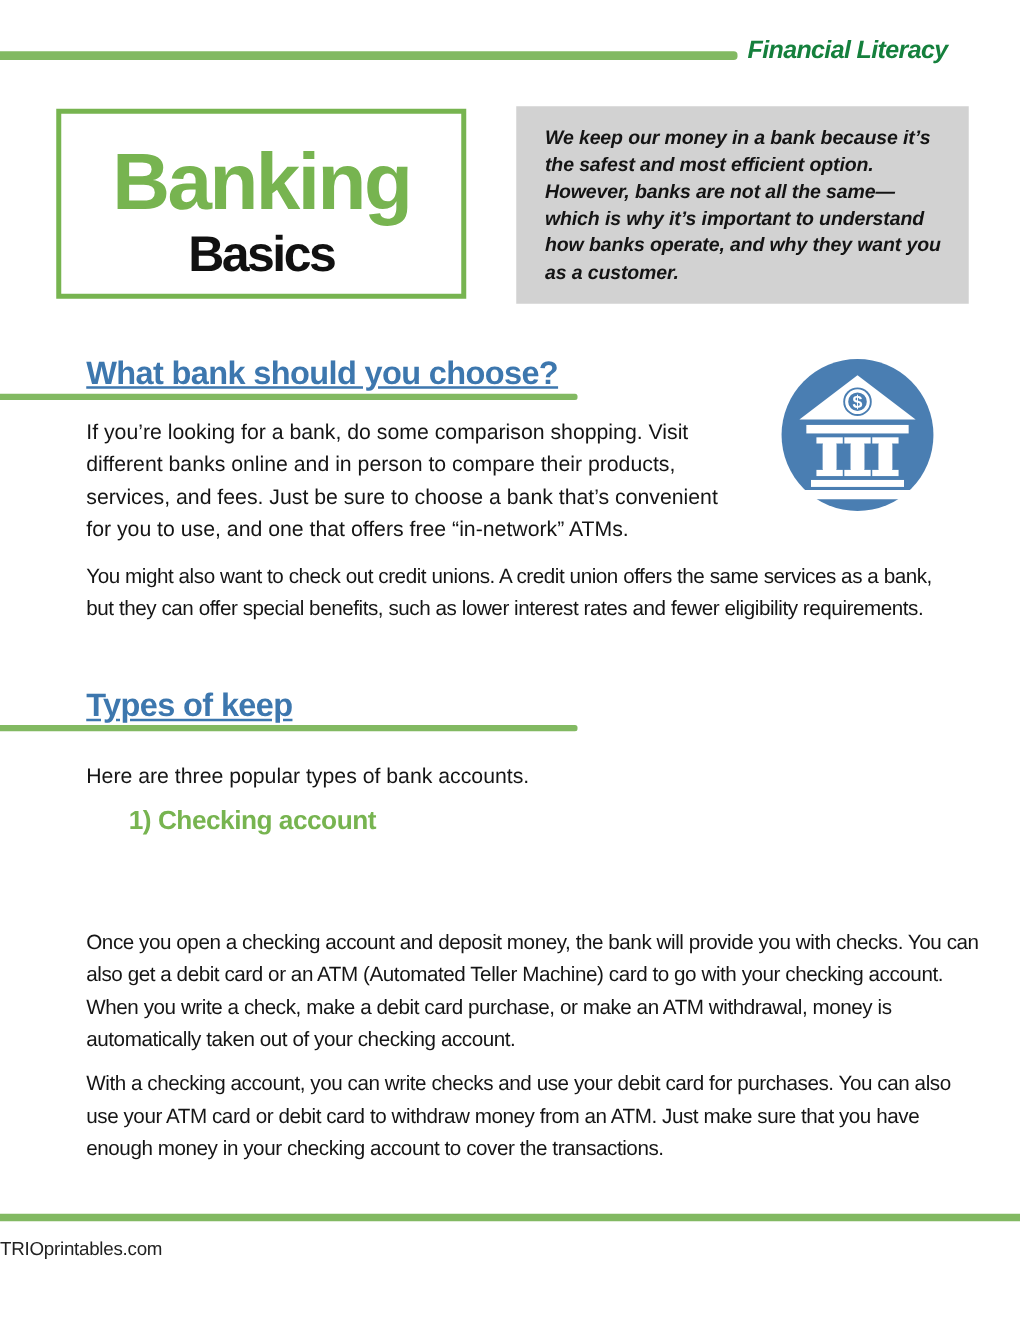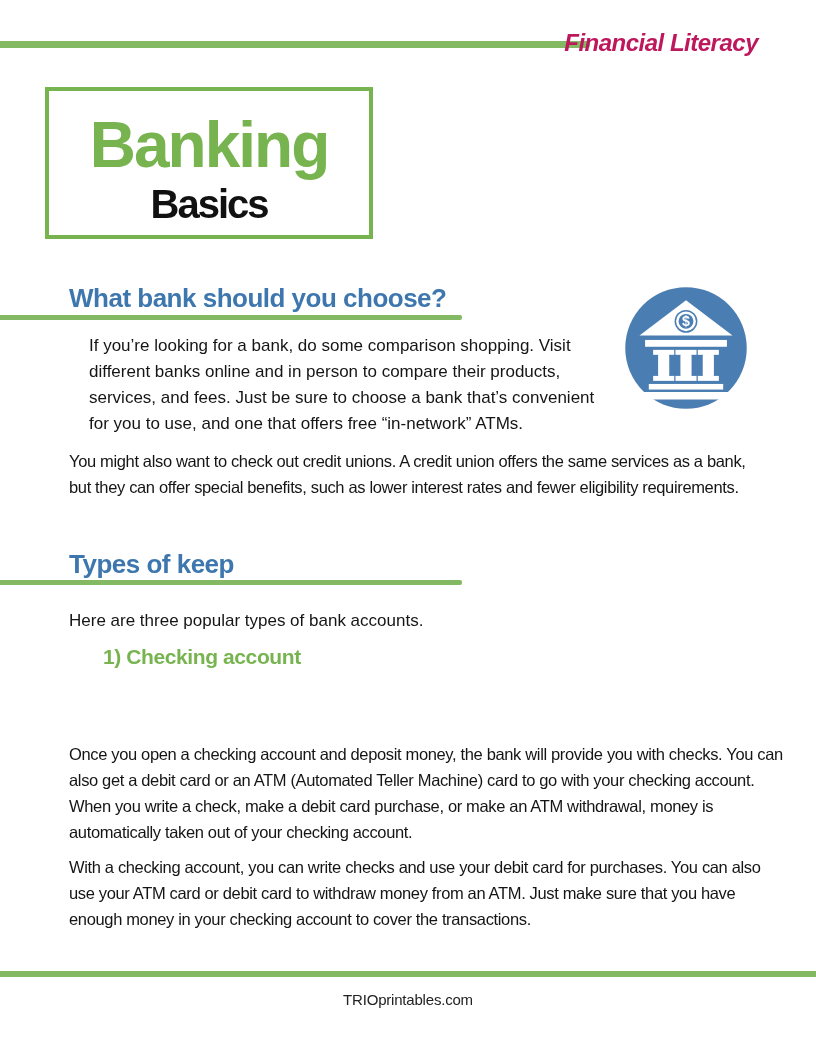--- a/index.html
+++ b/index.html
@@ -10,63 +10,66 @@
     --quote-bg:#d2d2d2;
     --ink:#1a1a1a;
   }
   *{margin:0;padding:0;box-sizing:border-box;}
   html,body{background:#fff;}
   body{font-family:"Liberation Sans", sans-serif;color:var(--ink);}
   .page{position:relative;width:816px;height:1056px;background:#ffffff;overflow:hidden;}
 
   
   .top-rule{position:absolute;left:0;top:41px;width:590px;height:7px;background:var(--green-line);border-radius:0 3px 3px 0;}
-  .category-label{position:absolute;top:29px;right:58px;font-size:24px;font-weight:700;font-style:italic;letter-spacing:-0.5px;color:#be185d;}
+  .category-label{position:absolute;top:29px;right:58px;font-size:20px;font-weight:700;font-style:italic;letter-spacing:-0.5px;color:#15803d;}
 
   
   .title-box{position:absolute;left:45px;top:87px;width:328px;height:152px;border:4px solid var(--green-text);
              display:flex;flex-direction:column;align-items:center;justify-content:center;padding-top:20px;}
   .title-word1{font-size:64px;font-weight:700;letter-spacing:-2px;color:var(--green-text);line-height:62px;}
   .title-word2{font-size:40px;font-weight:700;letter-spacing:-2px;color:#111;line-height:56px;}
 
   
   .quote-box{position:absolute;left:413px;top:85px;width:362px;height:158px;background:var(--quote-bg);
              padding:15px 21px 0 23px;}
   .quote-text{font-size:15.6px;line-height:21.5px;font-weight:700;font-style:italic;color:#141414;letter-spacing:-0.1px;}
 
   
-  .section-heading{position:absolute;left:69px;font-size:26px;font-weight:700;letter-spacing:-0.5px;color:var(--blue-heading);}
+  .section-heading{position:absolute;left:69px;font-size:26px;font-weight:700;letter-spacing:-0.5px;color:var(--blue-heading);text-decoration:underline;}
   .heading-rule{position:absolute;left:0;width:462px;height:5px;background:var(--green-line);border-radius:0 2px 2px 0;}
 
   
   .para{position:absolute;left:69px;font-size:17px;line-height:26px;color:#151515;}
   .cond{font-size:16.5px;letter-spacing:-0.35px;}
 
   .sub-heading{position:absolute;left:69px;font-size:21px;font-weight:700;letter-spacing:-0.4px;color:var(--green-text);}
 
   
   .bank-icon-wrap{position:absolute;left:624px;top:286px;width:124px;height:124px;}
 
   
   .footer-rule{position:absolute;left:0;top:971px;width:816px;height:6px;background:var(--green-line);}
-  .footer-text{position:absolute;left:0;top:991px;width:816px;text-align:center;font-size:15px;letter-spacing:-0.2px;color:#222;}
+  .footer-text{position:absolute;left:0;top:991px;width:816px;font-size:15px;letter-spacing:-0.2px;color:#222;}
 </style>
 </head>
 <body>
 
 <div class="page">
 
   <div class="top-rule"></div>
   <div class="category-label">Financial Literacy</div>
 
   <div class="title-box">
     <div class="title-word1">Banking</div>
     <div class="title-word2">Basics</div>
   </div>
 
+  <div class="quote-box">
+    <div class="quote-text">We keep our money in a bank because it’s the safest and most efficient option. However, banks are not all the same—which is why it’s important to understand how banks operate, and why they want you as a customer.</div>
+  </div>
 
   <h2 class="section-heading" style="top:283px;">What bank should you choose?</h2>
   <div class="heading-rule" style="top:315px;"></div>
 
   <div class="bank-icon-wrap">
     <svg width="124" height="124" viewBox="0 0 100 100" aria-hidden="true">
       <circle cx="50" cy="50" r="49" fill="#4a7eb2"></circle>
       <polygon points="50,11.5 12.5,40 87.5,40" fill="#ffffff"></polygon>
       <circle cx="50" cy="28.5" r="9.2" fill="#4a7eb2"></circle>
       <circle cx="50" cy="28.5" r="7" fill="none" stroke="#ffffff" stroke-width="2"></circle>
@@ -82,21 +85,21 @@
         <rect x="41.5" y="72.5" width="17" height="4"></rect>
         <rect x="59.5" y="51.5" width="17" height="4"></rect>
         <rect x="63.5" y="54" width="9" height="20" rx="2.5"></rect>
         <rect x="59.5" y="72.5" width="17" height="4"></rect>
       </g>
       <rect x="20" y="79" width="60" height="4.5" fill="#ffffff"></rect>
       <rect x="14" y="85.5" width="72" height="6" rx="1" fill="#ffffff"></rect>
     </svg>
   </div>
 
-  <p class="para" style="top:333px;width:522px;margin-left:20px;">If you’re looking for a bank, do some comparison shopping. Visit different banks online and in person to compare their products, services, and fees. Just be sure to choose a bank that’s convenient for you to use, and one that offers free “in-network” ATMs.</p>
+  <p class="para" style="top:333px;width:522px;">If you’re looking for a bank, do some comparison shopping. Visit different banks online and in person to compare their products, services, and fees. Just be sure to choose a bank that’s convenient for you to use, and one that offers free “in-network” ATMs.</p>
   <p class="para cond" style="top:448px;width:692px;">You might also want to check out credit unions. A credit union offers the same services as a bank, but they can offer special benefits, such as lower interest rates and fewer eligibility requirements.</p>
 
   <h2 class="section-heading" style="top:549px;">Types of keep</h2>
   <div class="heading-rule" style="top:580px;"></div>
 
   <p class="para" style="top:608px;width:700px;">Here are three popular types of bank accounts.</p>
 
   <h3 class="sub-heading" style="top:645px;margin-left:34px;">1) Checking account</h3>
 
   <p class="para cond" style="top:854px;width:706px;">With a checking account, you can write checks and use your debit card for purchases. You can also use your ATM card or debit card to withdraw money from an ATM. Just make sure that you have enough money in your checking account to cover the transactions.</p>

